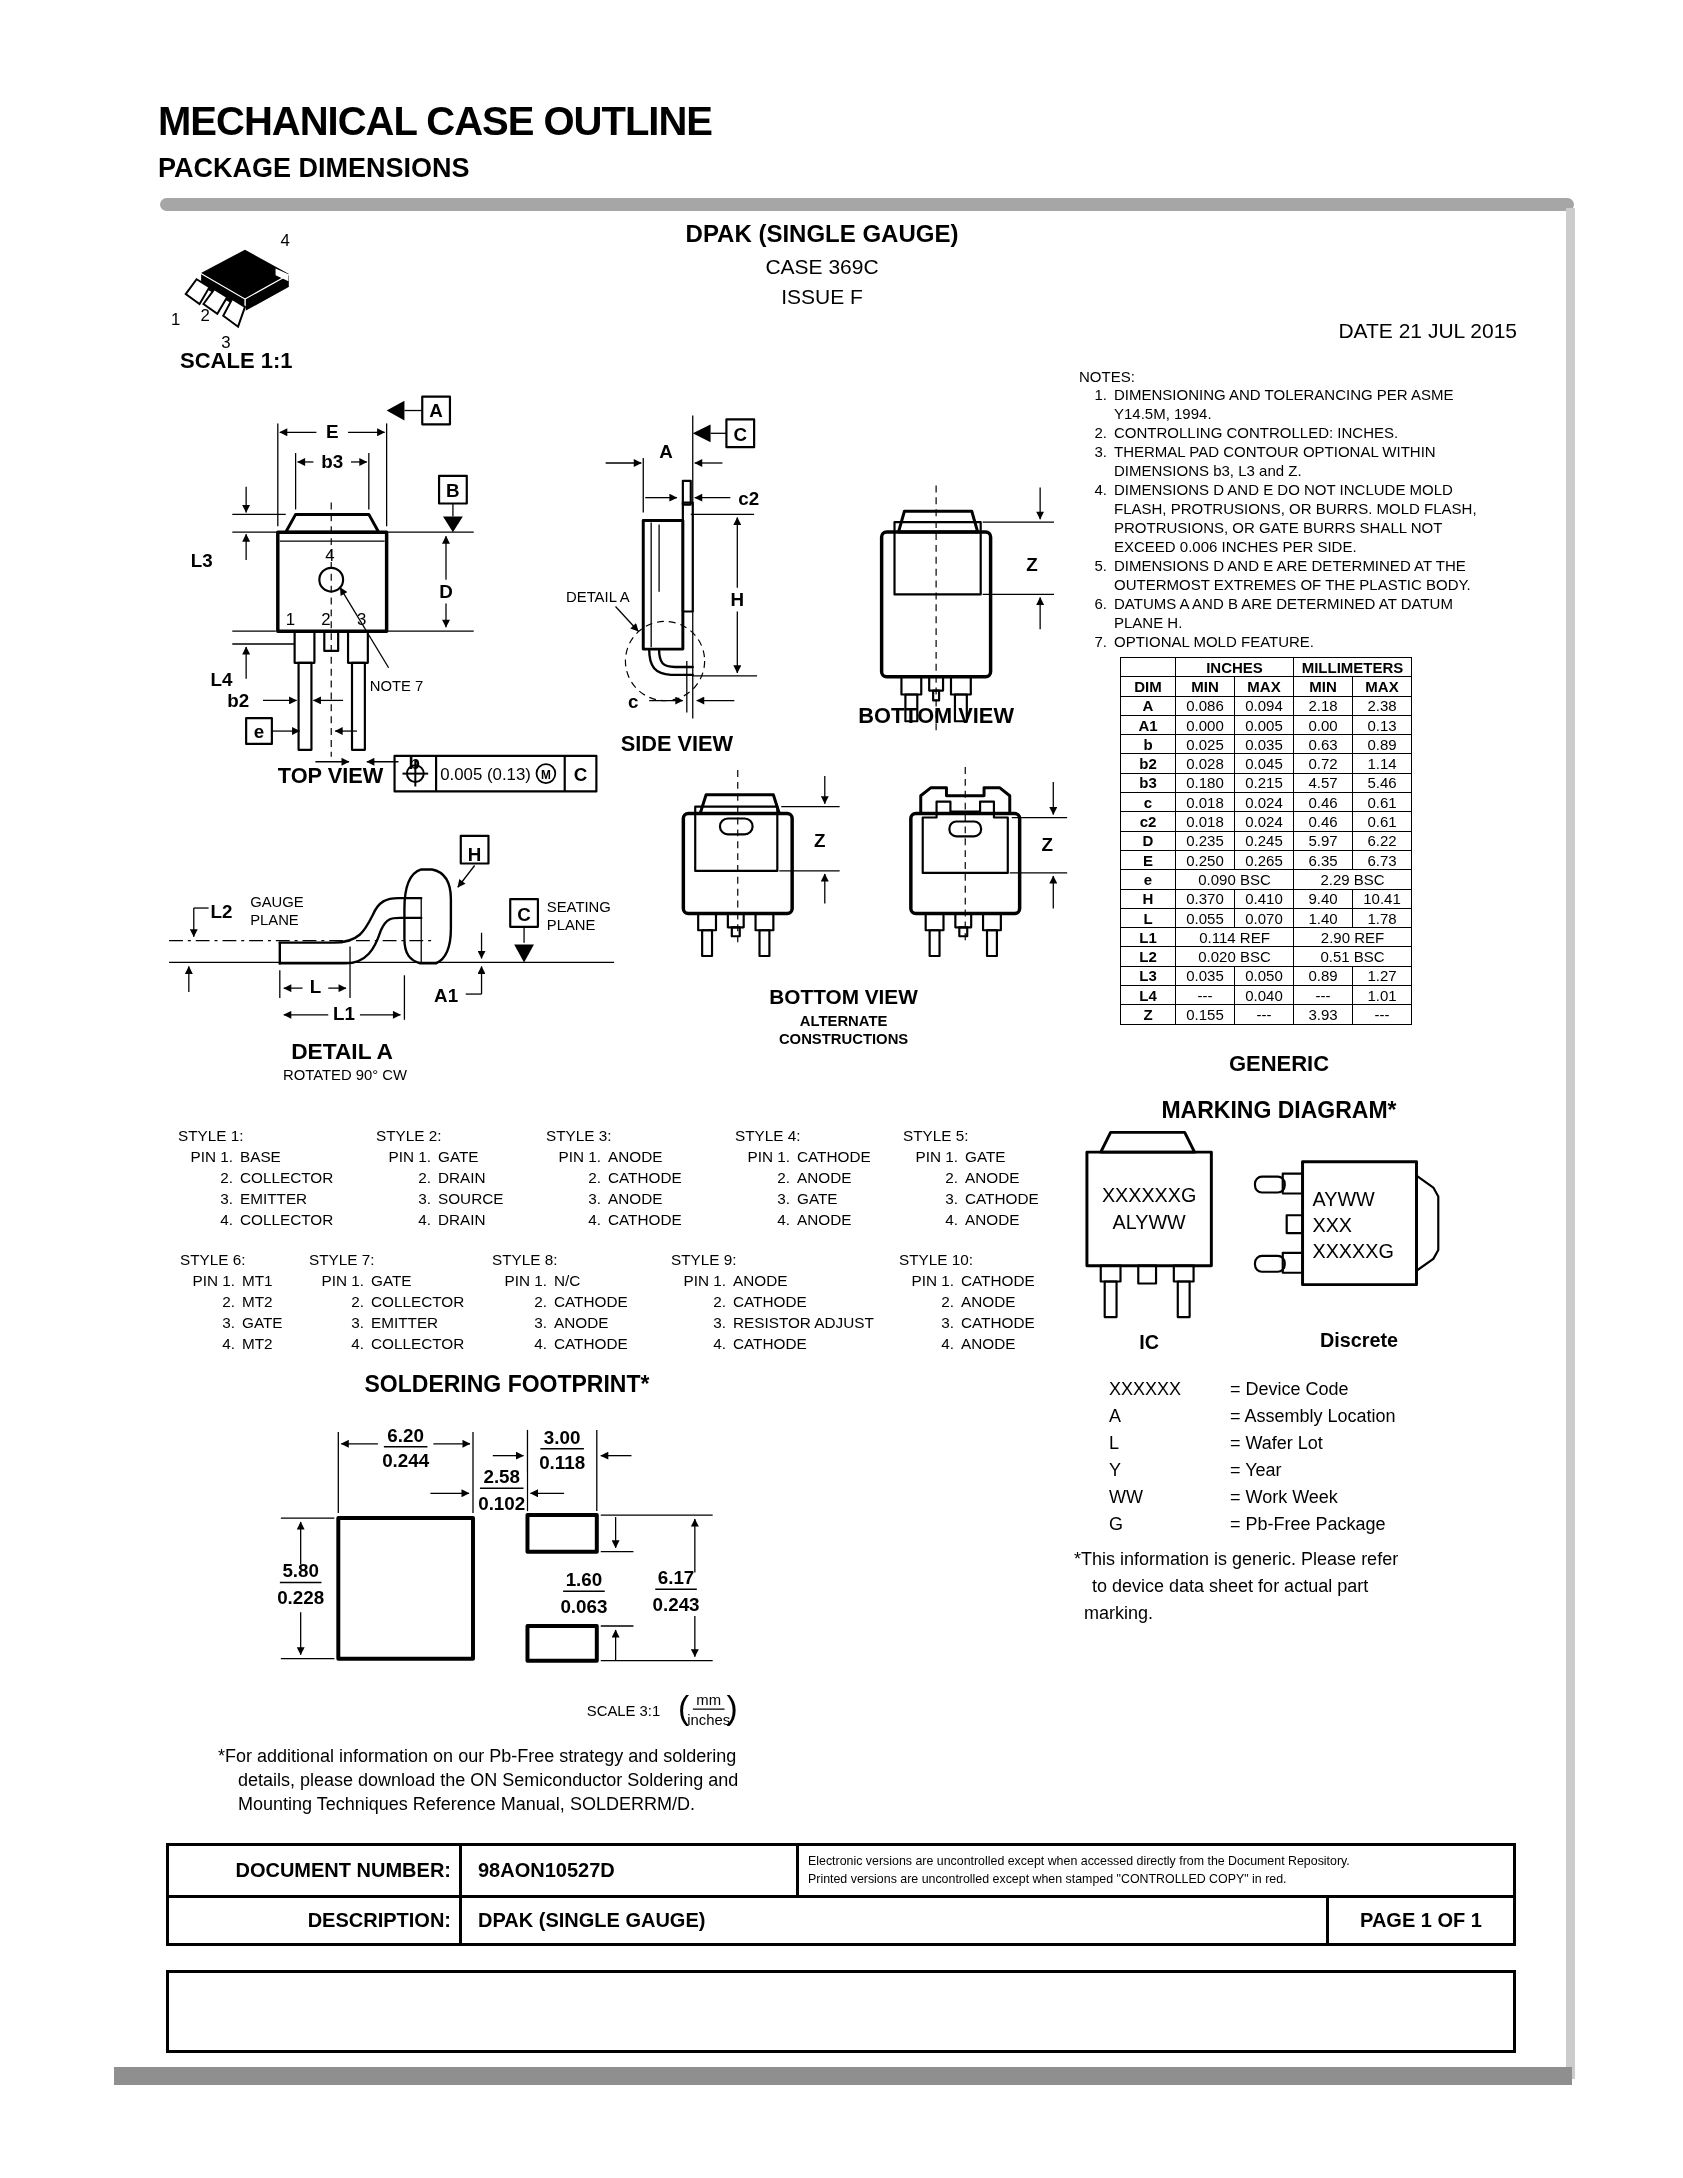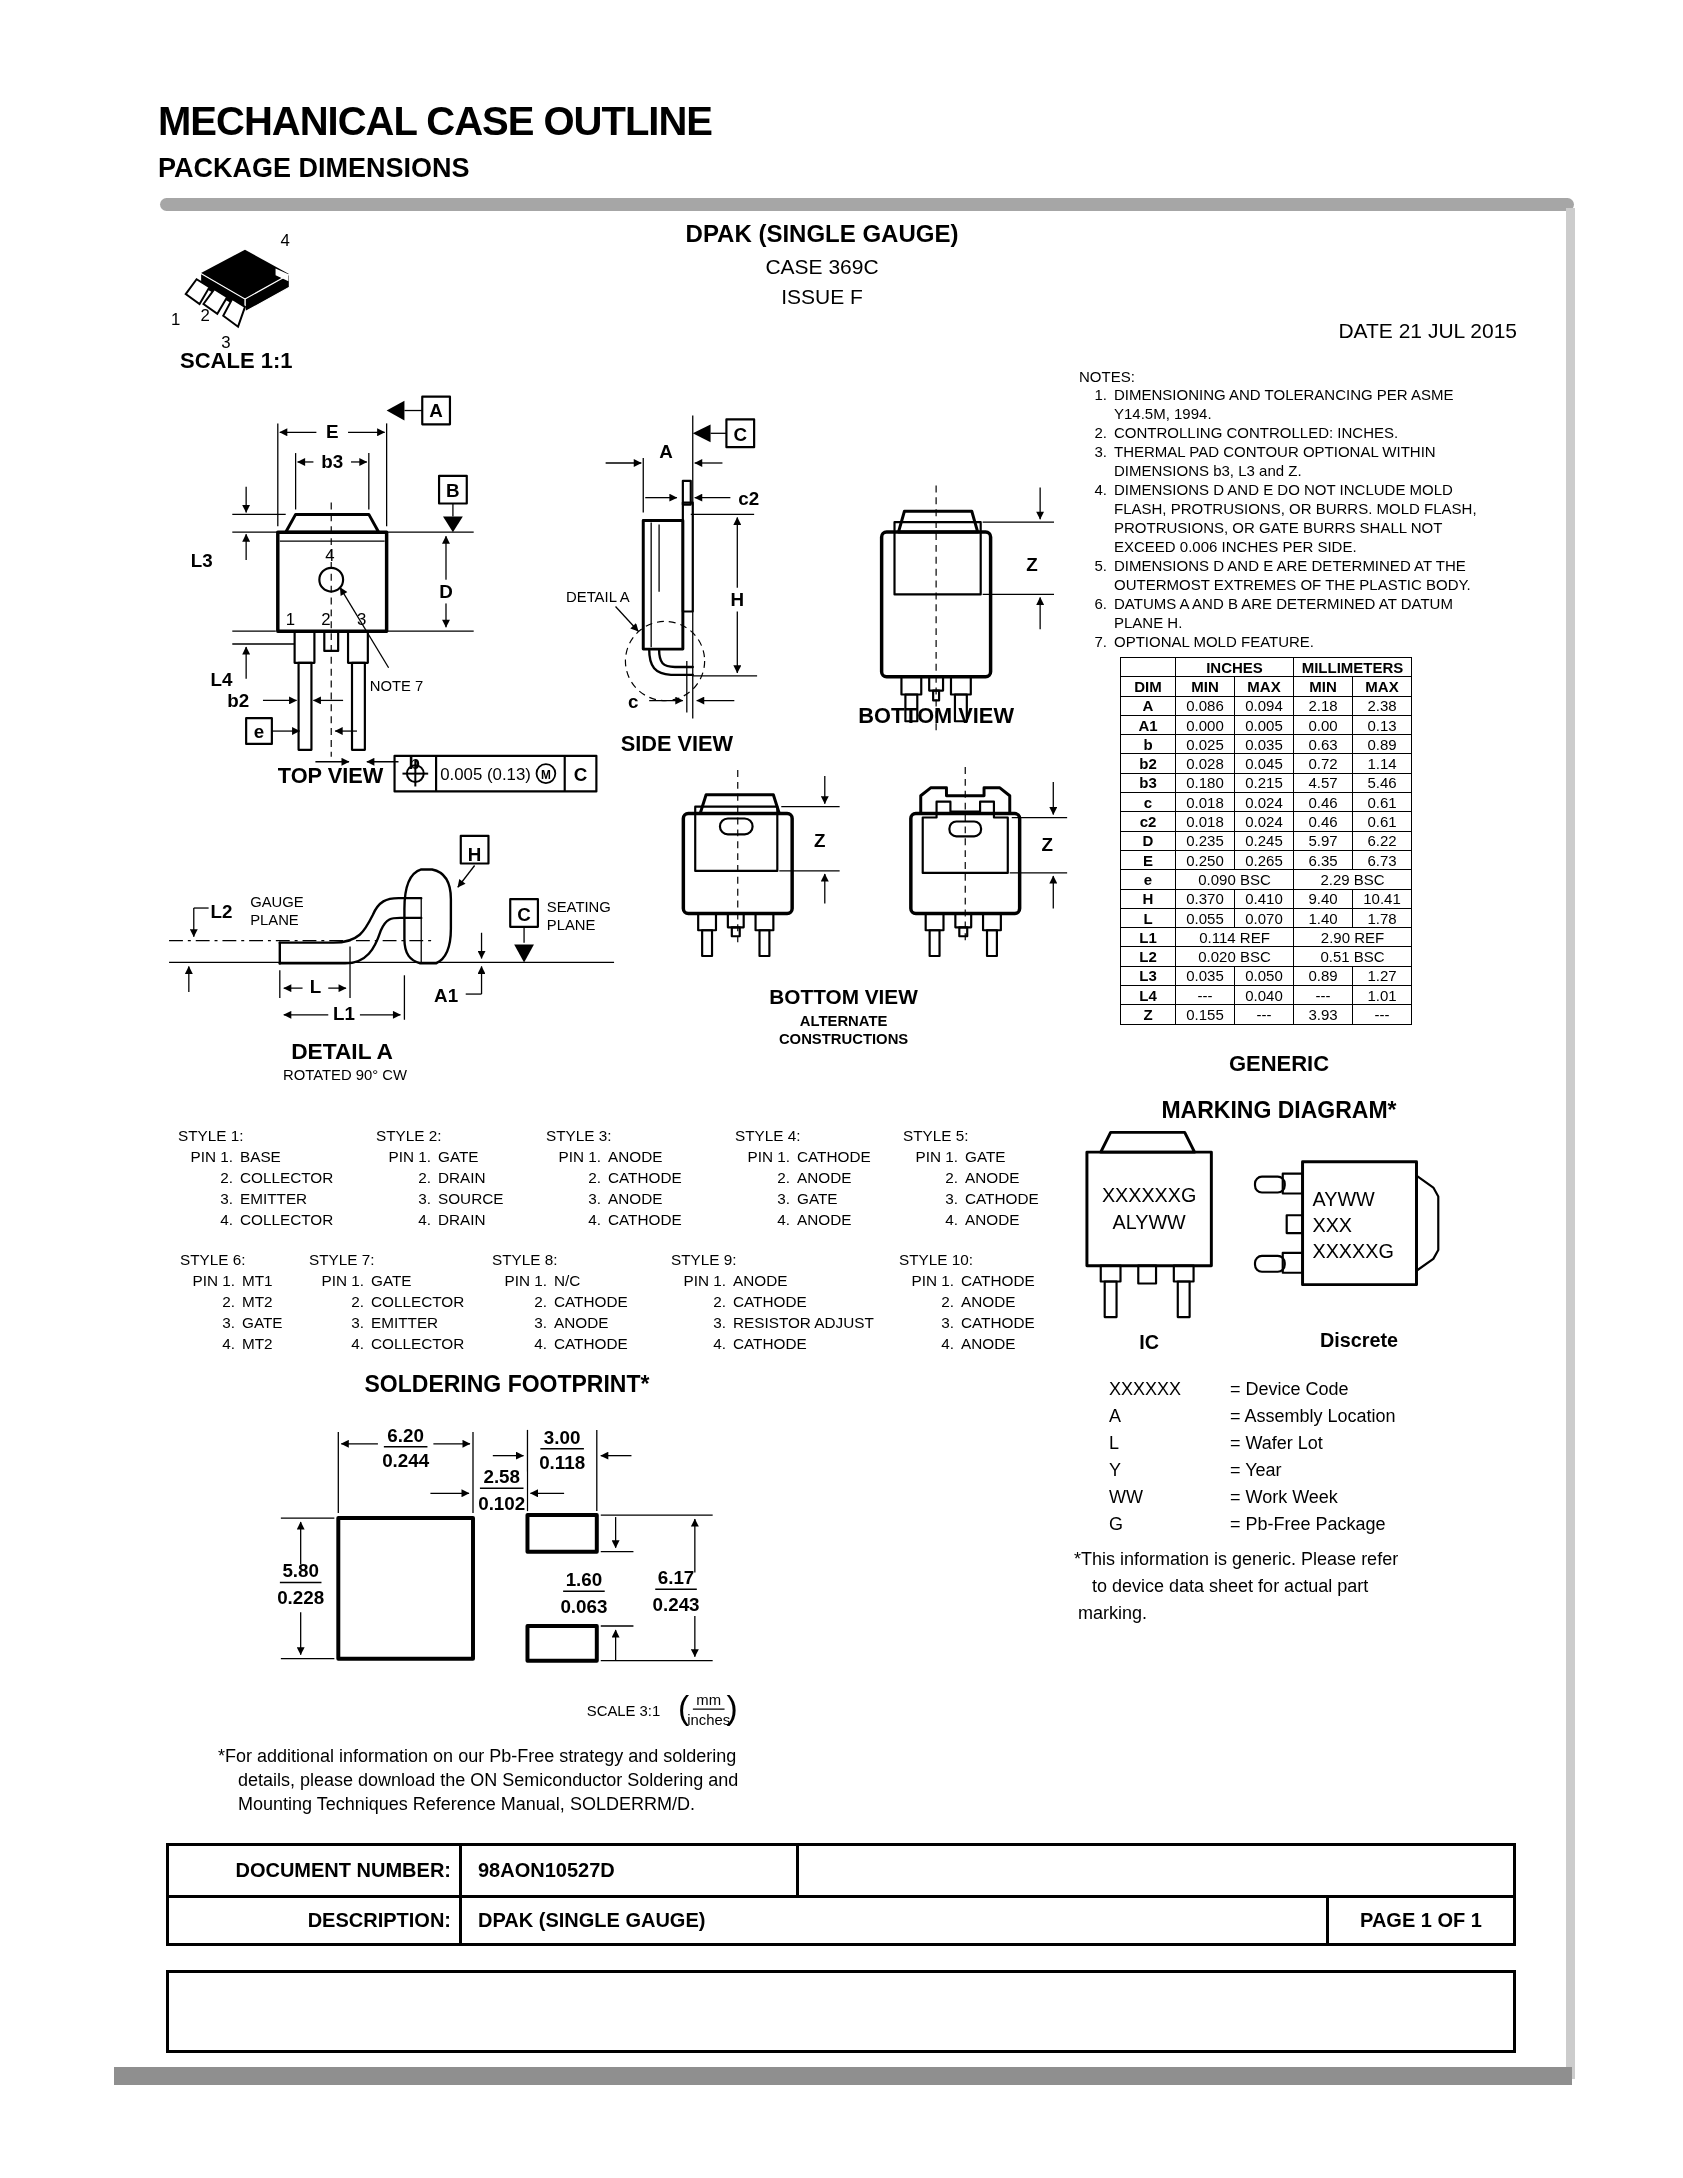--- a/index.html
+++ b/index.html
@@ -747,21 +747,21 @@
       </div>
     <div class="legend-row">
         <span class="lterm">G</span>
         <span>= Pb-Free Package</span>
       </div>
   </div>
 
   <div class="abs" style="left:1074px;top:1546px;font-size:18px;line-height:27px">
     <div>*This information is generic. Please refer</div>
     <div style="margin-left:18px">to device data sheet for actual part</div>
-    <div style="margin-left:4px">marking.</div>
+    <div style="margin-left:10px">marking.</div>
   </div>
 
   <div class="abs ctr b" style="left:309px;top:1371px;width:396px;font-size:23px">SOLDERING FOOTPRINT*</div>
 
   <svg style="left:267px;top:1416px" width="515" height="317" viewBox="0 0 520 320">
     <defs>
         <marker id="m_sol" viewBox="0 0 10 10" refX="9.5" refY="5" markerWidth="11" markerHeight="8" orient="auto-start-reverse" markerUnits="userSpaceOnUse">
           <path d="M0 0 L10 5 L0 10 z" fill="#000"></path>
         </marker>
       </defs>
@@ -829,20 +829,24 @@
     <div style="margin-left:20px">Mounting Techniques Reference Manual, SOLDERRM/D.</div>
   </div>
 
   <div class="abs" style="left:166px;top:1843px;width:1350px;height:103px;border:3px solid #000">
     <div class="abs" style="left:0;top:49px;width:1344px;height:3px;background:#000"></div>
     <div class="abs" style="left:290px;top:0;width:3px;height:97px;background:#000"></div>
     <div class="abs" style="left:627px;top:0;width:3px;height:49px;background:#000"></div>
     <div class="abs" style="left:1157px;top:51px;width:3px;height:46px;background:#000"></div>
     <div class="doc-cell" style="left:0;top:0;width:282px;height:67px;line-height:49px;text-align:right">DOCUMENT NUMBER:</div>
     <div class="doc-cell" style="left:309px;top:0;height:49px;line-height:49px">98AON10527D</div>
+    <div class="abs" style="left:639px;top:6px;width:699px;font-size:12.4px;line-height:18px">
+      <div>Electronic versions are uncontrolled except when accessed directly from the Document Repository.</div>
+      <div>Printed  versions are uncontrolled  except when stamped  "CONTROLLED COPY" in red.</div>
+    </div>
     <div class="doc-cell" style="left:0;top:51px;width:282px;height:46px;line-height:46px;text-align:right">DESCRIPTION:</div>
     <div class="doc-cell" style="left:309px;top:51px;height:46px;line-height:46px">DPAK (SINGLE GAUGE)</div>
     <div class="doc-cell" style="left:1160px;top:51px;width:184px;height:46px;line-height:46px;text-align:center">PAGE 1 OF 1</div>
   </div>
 
   <div class="abs" style="left:166px;top:1970px;width:1350px;height:83px;border:3px solid #000"></div>
 
   <div class="abs" style="left:114px;top:2067px;width:1458px;height:18px;background:#8f8f8f"></div>
 
 </div>

